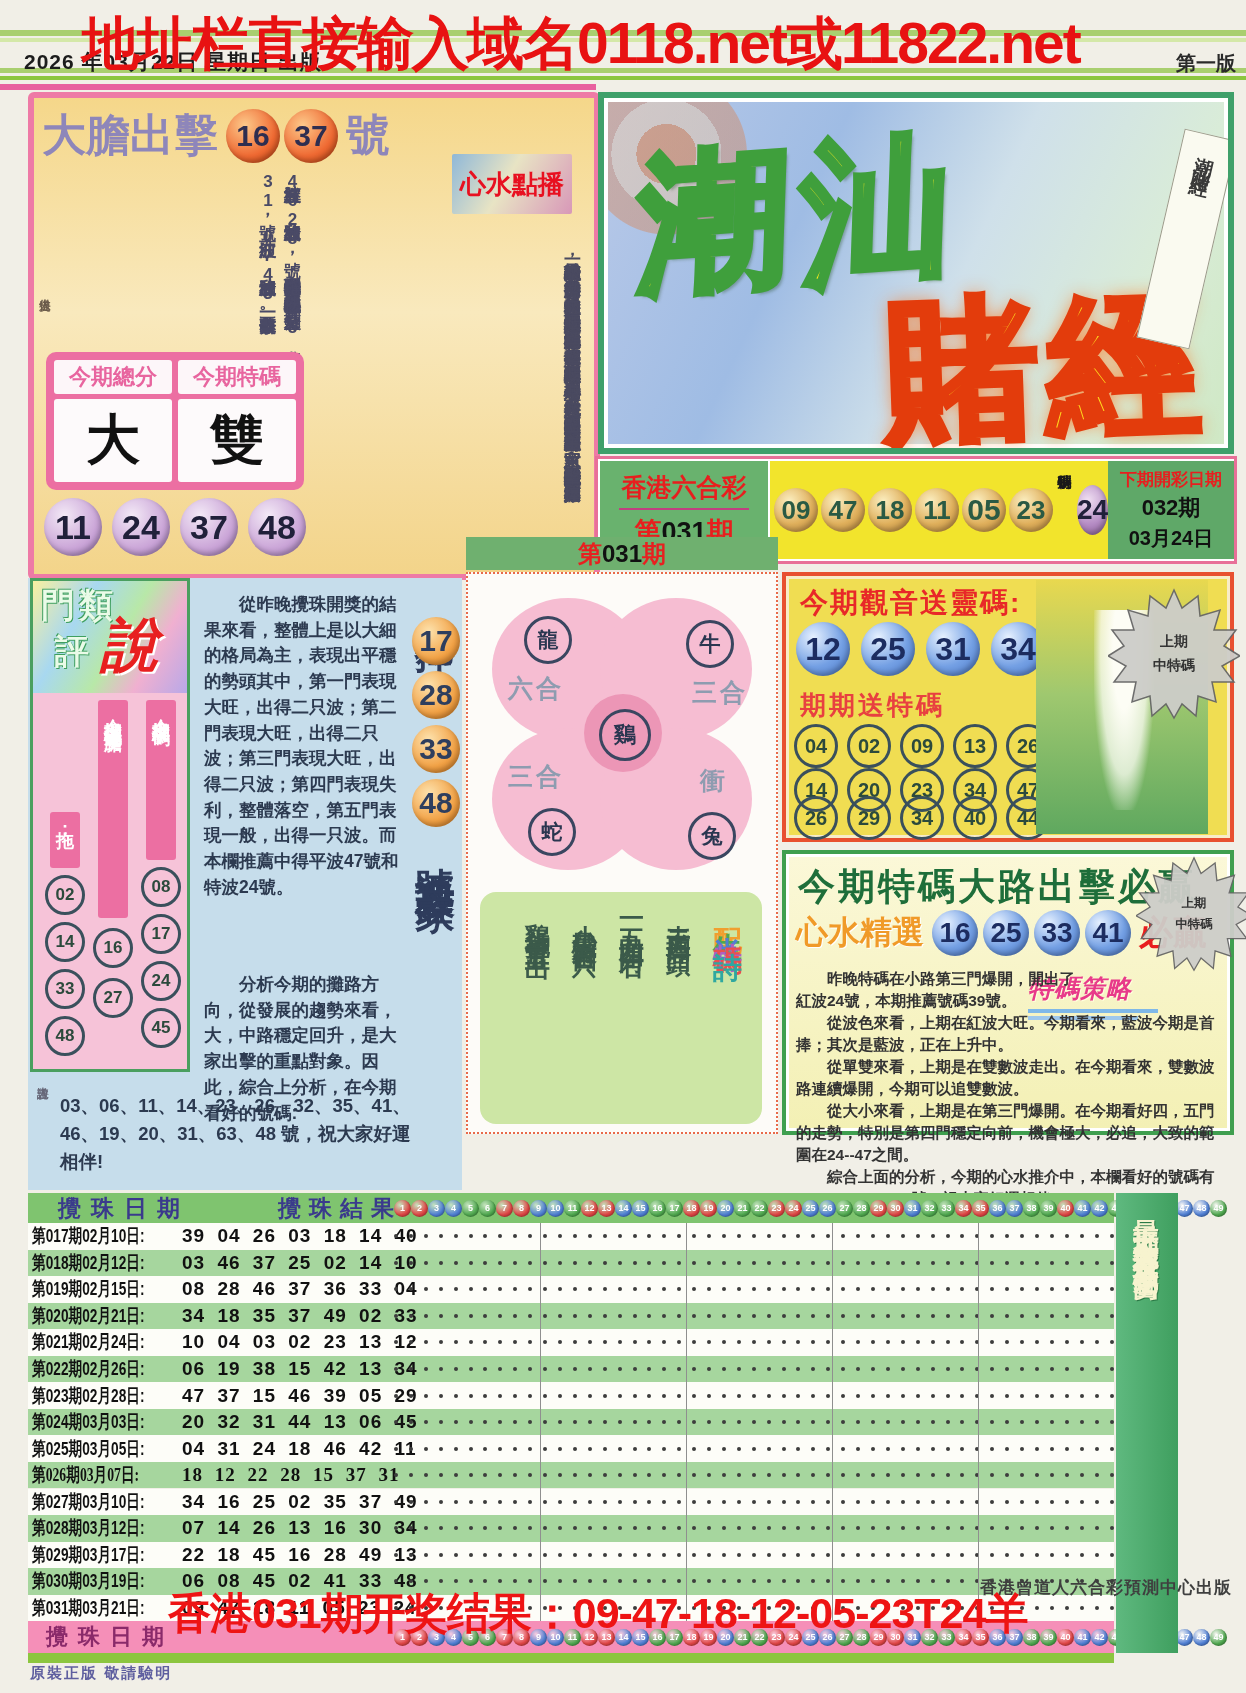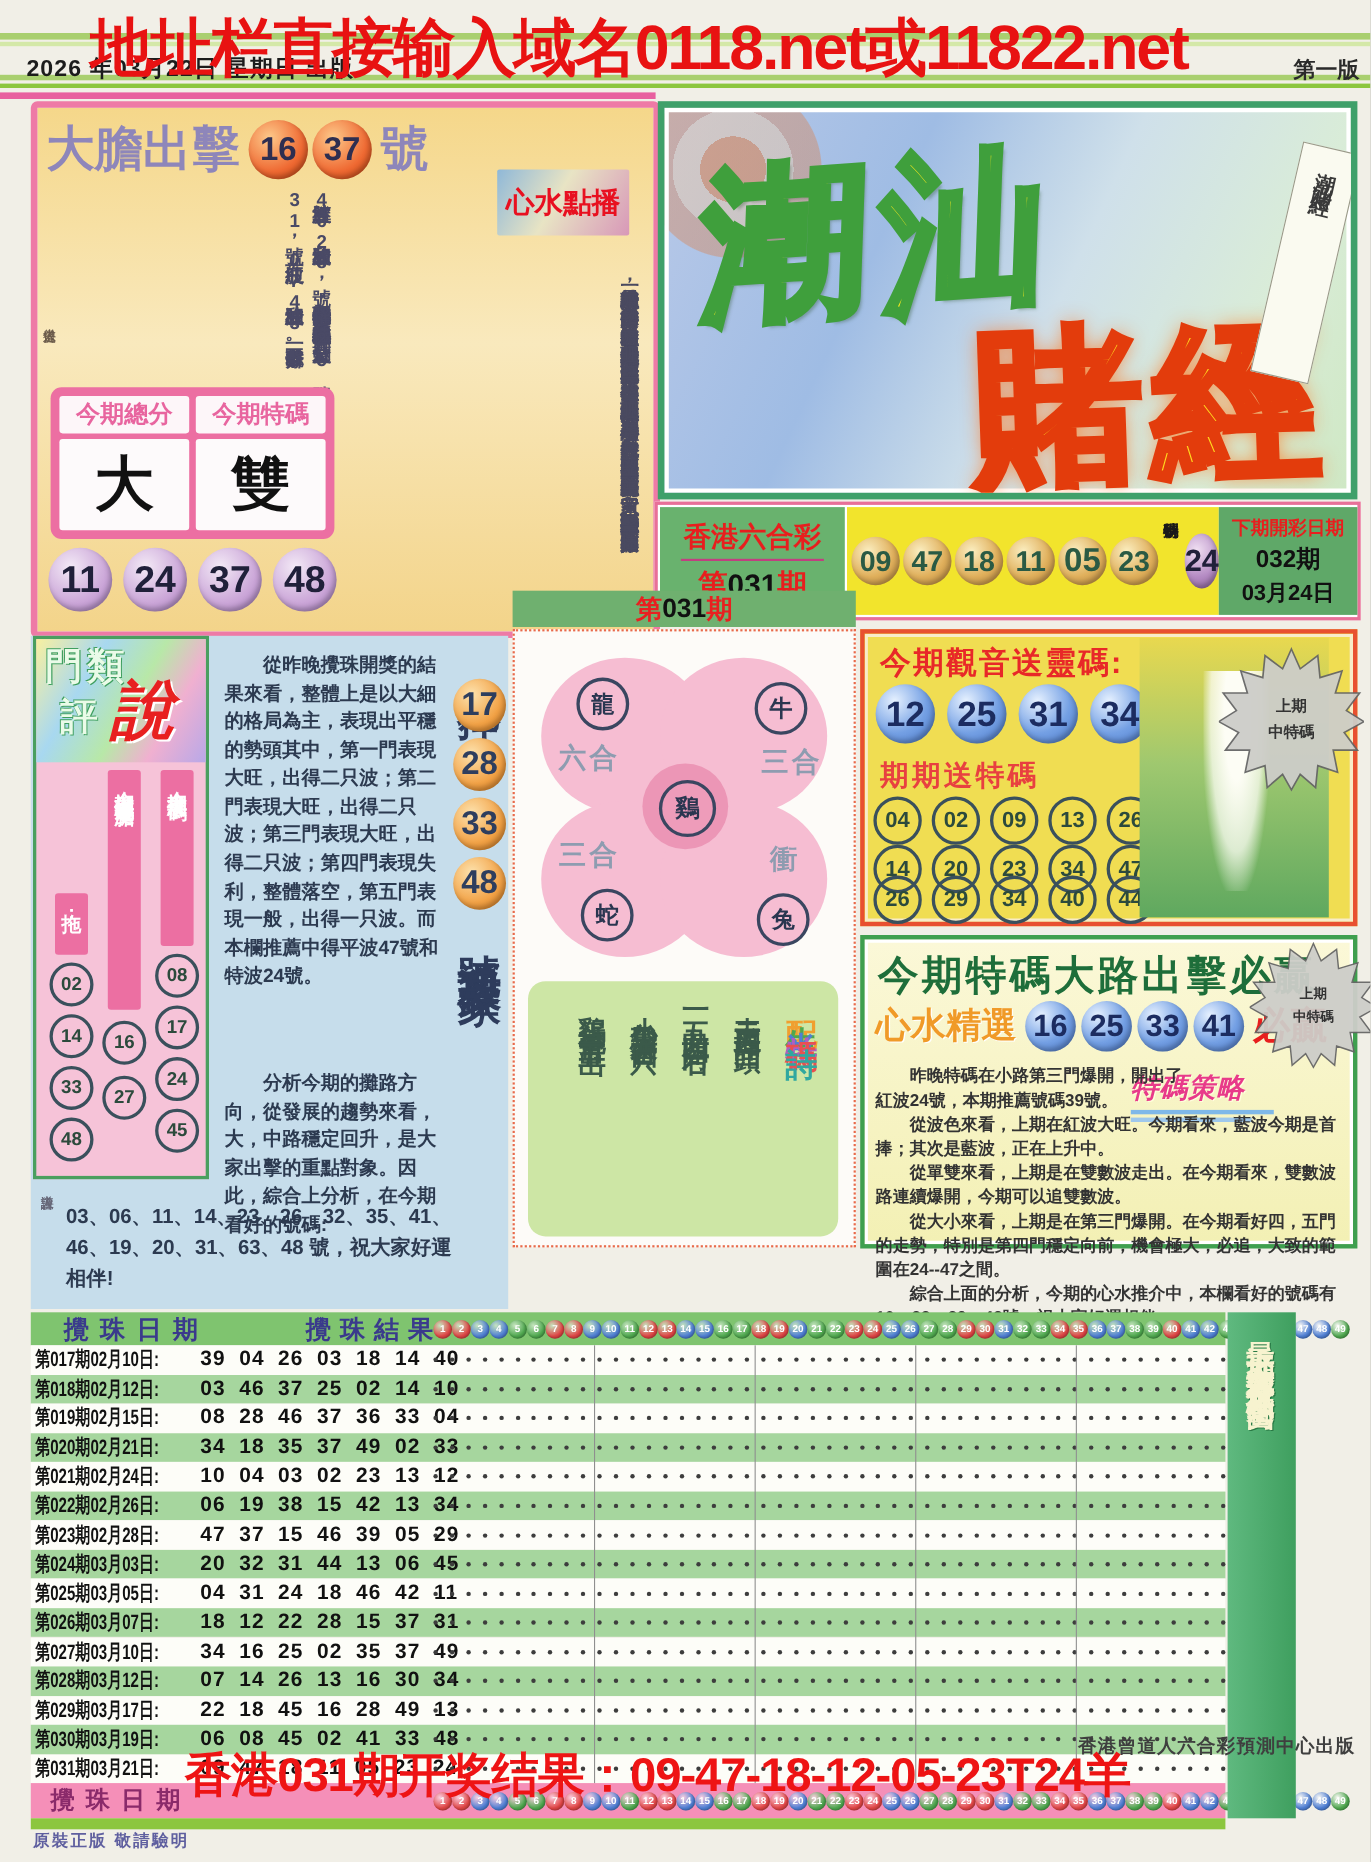--- a/index.html
+++ b/index.html
@@ -818,21 +818,21 @@
           <span class="dotcell"></span>
           <span class="dotcell"></span>
           <span class="dotcell"></span>
           <span class="dotcell"></span>
           <span class="dotcell"></span>
           <span class="dotcell"></span>
           <span class="dotcell"></span>
           <span class="dotcell"></span>
         </span>
       </div>
-      <div class="stripe-row" style="top: 1461.95px; height: 26px; background: rgb(166, 214, 158);">
+      <div class="stripe-row" style="top: 1461.95px; height: 26px; background: rgb(166, 214, 158); font-family: Liberation Serif, serif;">
         <span style="font-size: 19px; font-weight: 900; color: rgb(17, 17, 17); transform: scaleX(0.72); transform-origin: left center; white-space: nowrap; margin-left: 4px; width: 150px; flex: 0 0 150px;">第026期03月07日:</span>
         <span style="font-size: 19px; font-weight: 900; color: rgb(17, 17, 17); letter-spacing: 1px; word-spacing: 6px; white-space: nowrap; width: 210px; flex: 0 0 210px;">18 12 22 28 15 37 31</span>
         <span style="position: absolute; left: 366px; width: 720px; display: flex; justify-content: space-between; align-items: center;">
           <span class="dotcell"></span>
           <span class="dotcell"></span>
           <span class="dotcell"></span>
           <span class="dotcell"></span>
           <span class="dotcell"></span>
           <span class="dotcell"></span>
           <span class="dotcell"></span>

